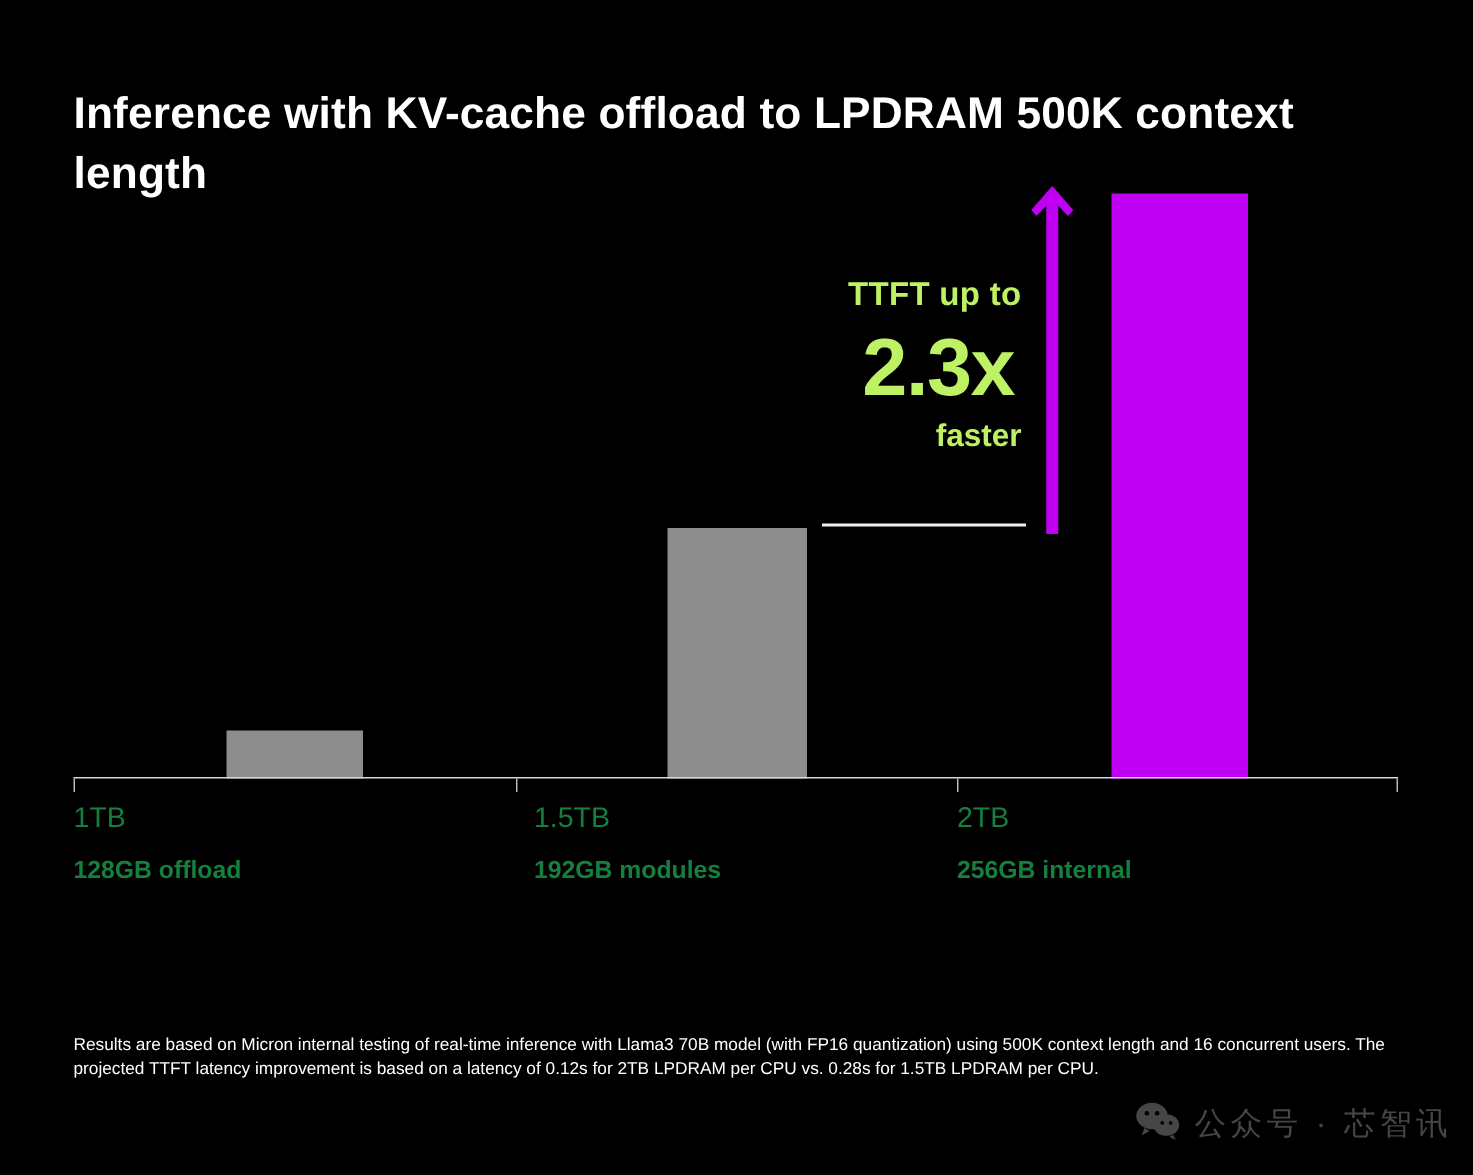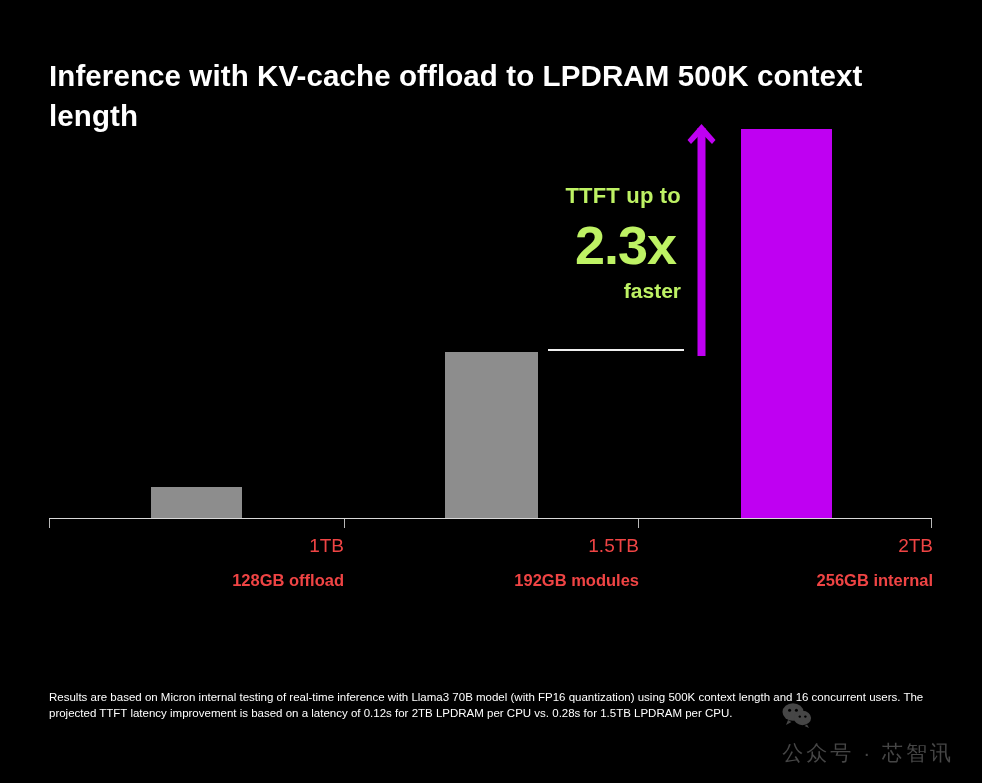--- a/index.html
+++ b/index.html
@@ -57,25 +57,25 @@
   .tick-0 { left:49px; }
   .tick-1 { left:344px; }
   .tick-2 { left:638px; }
   .tick-3 { left:931px; }
 
   
   .cat {
     position:absolute;
     top:533px;
     width:295px;
-    text-align:right;
-    color:#ef4444;
+    text-align:left;
+    color:#15803d;
   }
   .cat-0 { left:49px; }
-  .cat-1 { left:344px; }
+  .cat-1 { left:356px; }
   .cat-2 { left:638px; }
   .cat-name {
     display:block;
     font-size:19px;
     line-height:26px;
     font-weight:normal;
   }
   .cat-sub {
     display:block;
     margin-top:10px;
@@ -137,27 +137,26 @@
     left:49px; top:689px;
     width:890px;
     color:#ffffff;
     font-size:11.5px;
     line-height:16px;
   }
 
   
   #watermark {
     position:absolute;
-    right:28px; bottom:18px;
+    right:14px; bottom:18px;
     display:flex;
-    align-items:flex-start;
+    align-items:center;
     gap:9px;
     color:#4a4a4a;
     opacity:0.95;
-    flex-direction:column;
   }
   #watermark-icon { display:block; }
   #watermark-text {
     font-size:21px;
     line-height:24px;
     letter-spacing:3px;
     color:#4a4a4a;
     white-space:nowrap;
   }
 </style>

